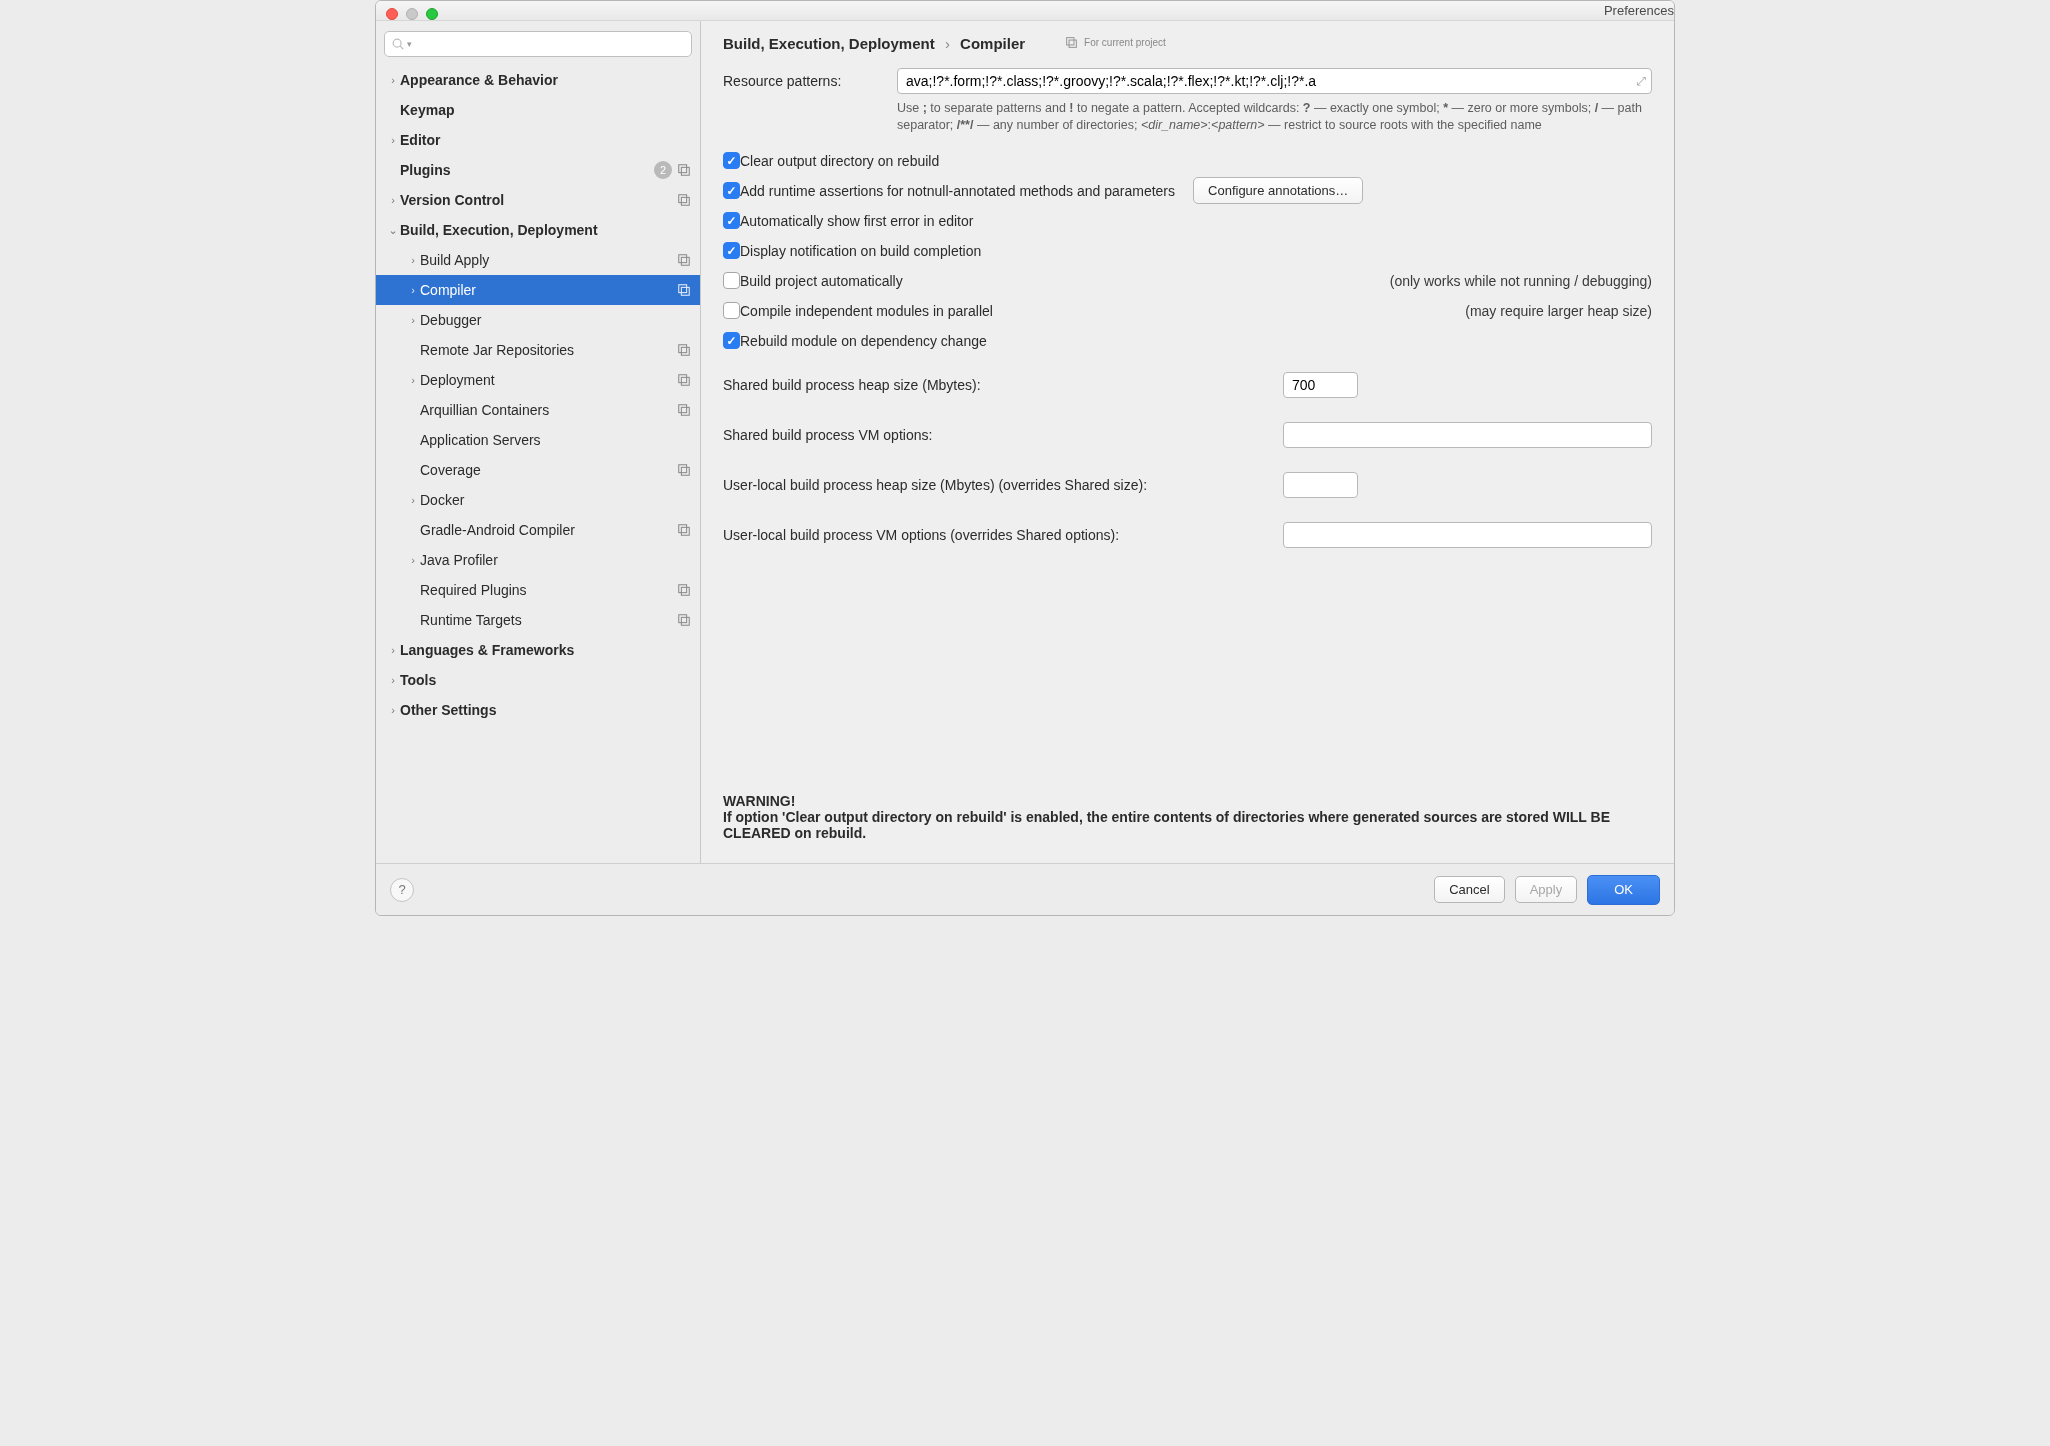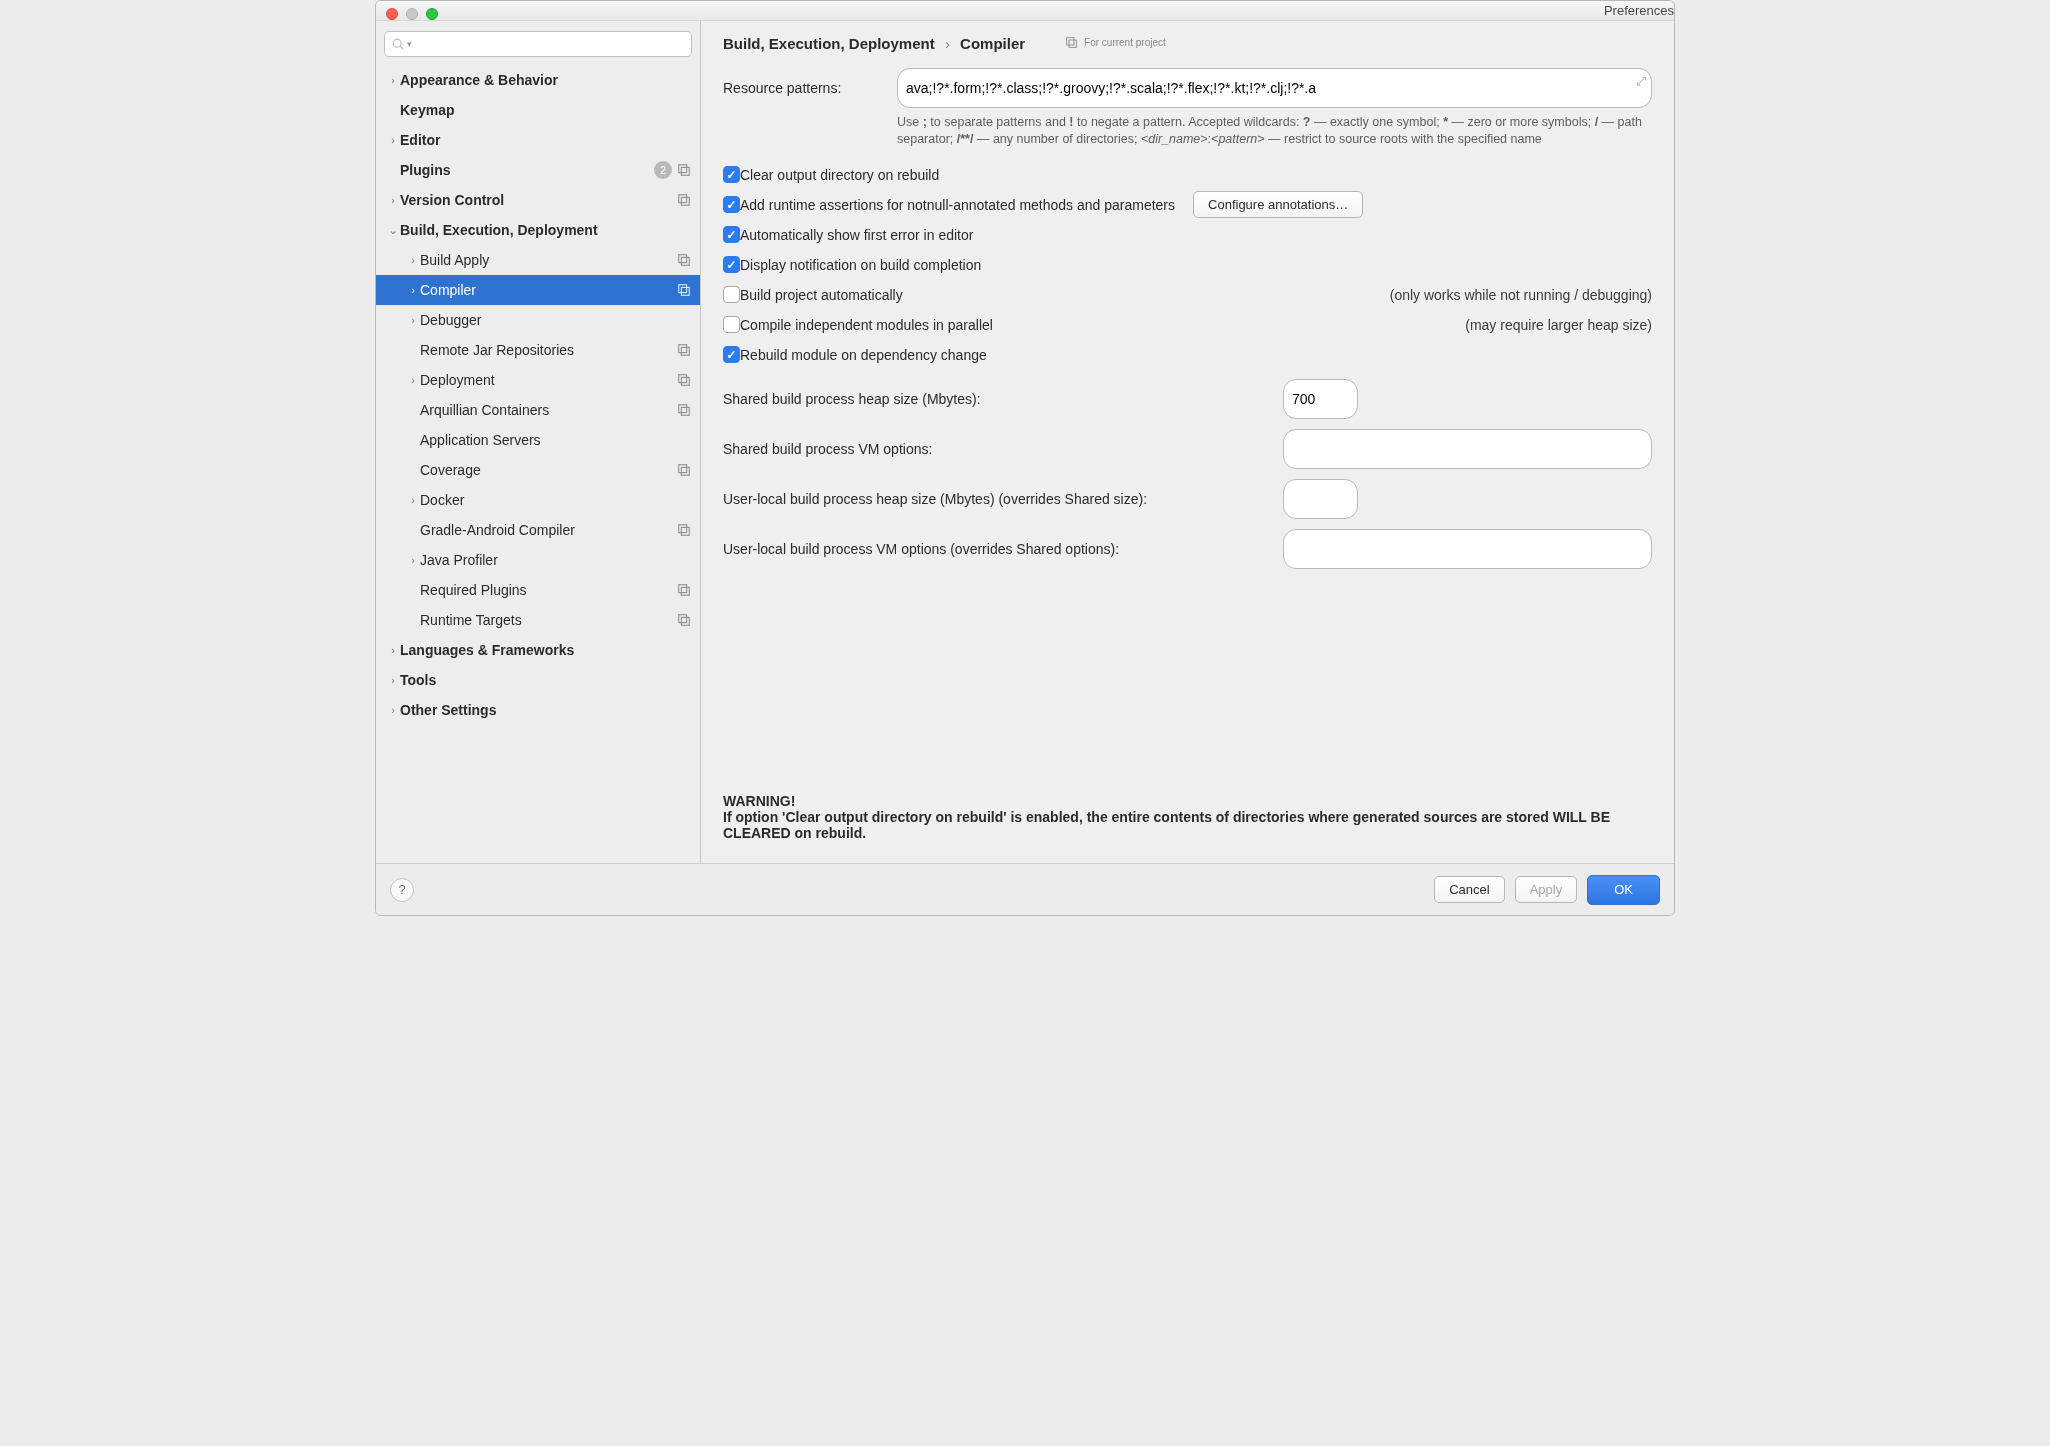--- a/index.html
+++ b/index.html
@@ -148,23 +148,23 @@
   }
 
   .row {
     display:flex;
     align-items:center;
     gap: 14px;
   }
   .field-label { min-width: 160px; font-size:14px; }
   input[type=text].text-input {
     font-family:inherit; font-size:14px;
-    border:1px solid #b9b9b9; border-radius:13px;
+    border:1px solid #b9b9b9; border-radius:4px;
     background:#fff;
-    height:40px; padding:0 8px;
+    height:26px; padding:0 8px;
   }
   .resource-input-wrap { flex:1; position:relative; }
   .resource-input-wrap input { width:100%; font-family: ui-monospace, Menlo, monospace; font-size:14px; }
   .expand-icon { position:absolute; right:6px; top:6px; opacity:.45; font-size:12px; }
 
   .hint {
     color:#5e5e5e; font-size:12.5px;
     margin-left: 174px; line-height:1.35;
     margin-top: -2px; margin-bottom: 4px;
   }

